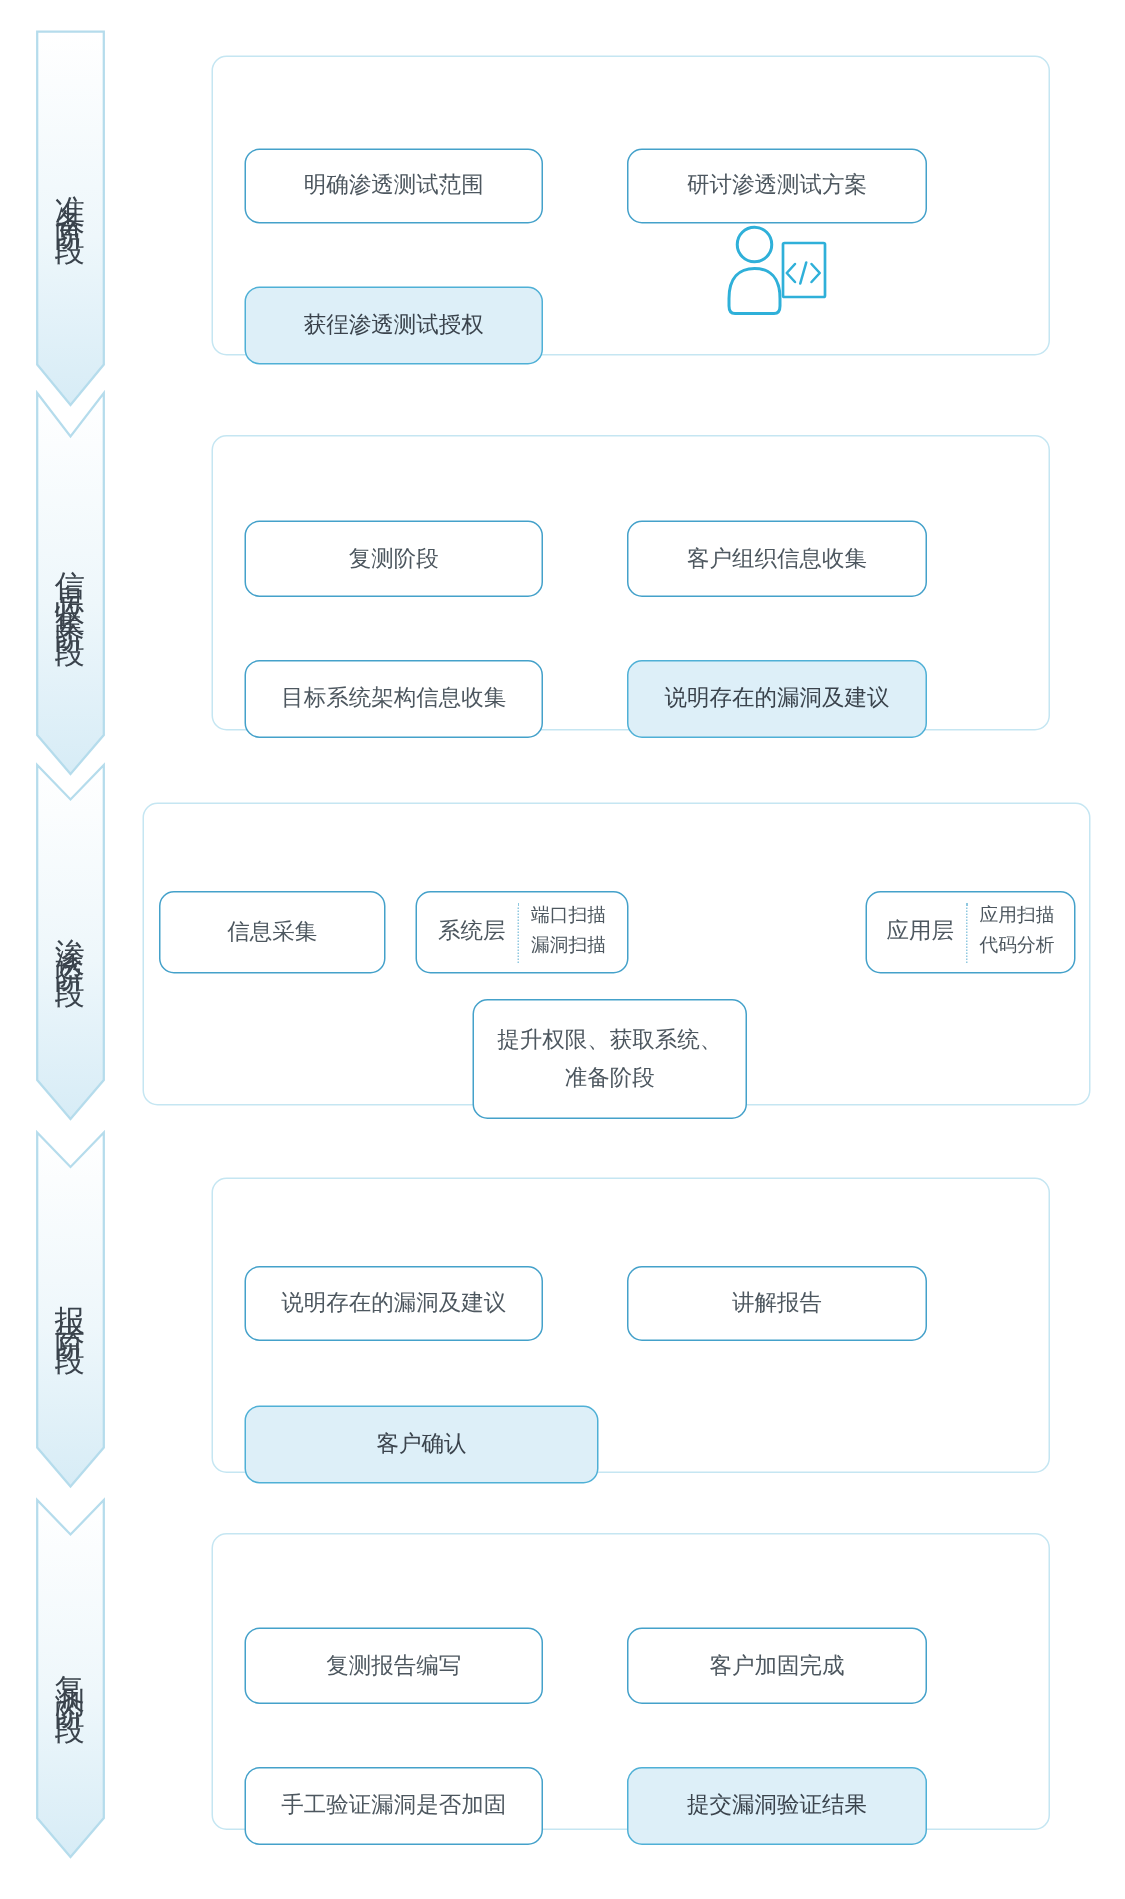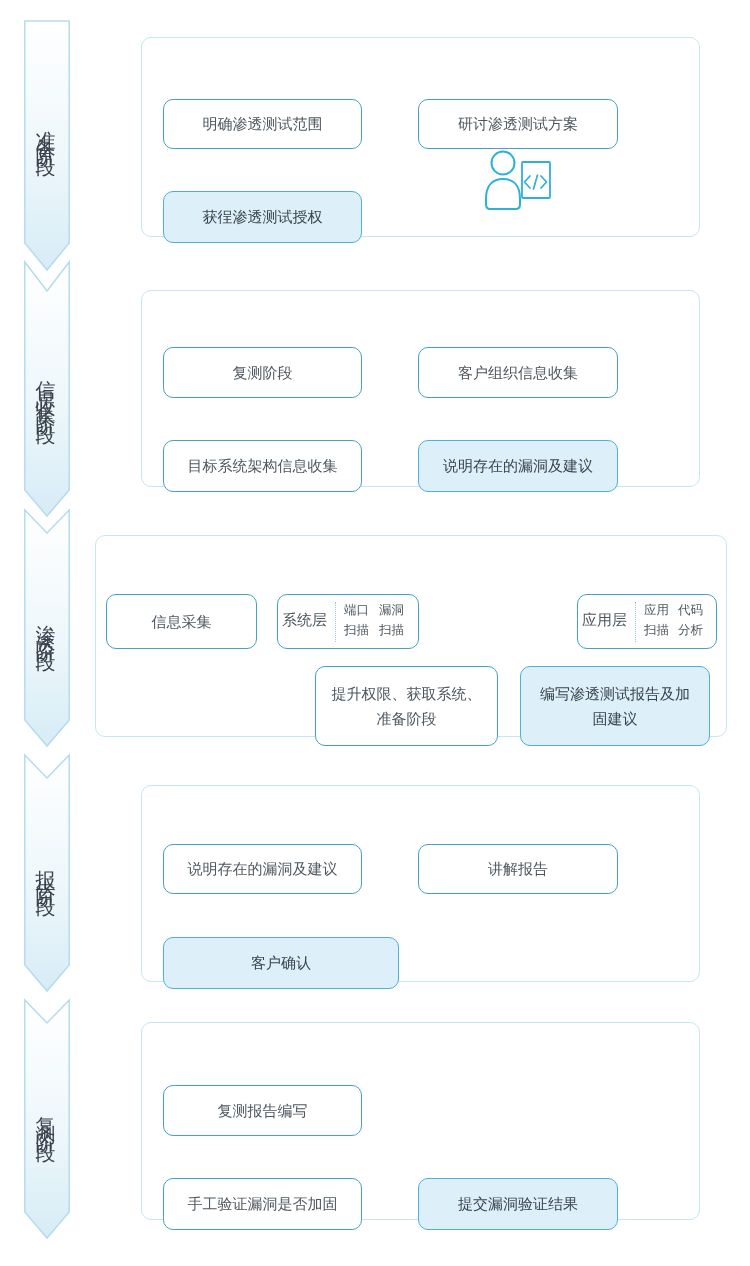--- a/index.html
+++ b/index.html
@@ -32,21 +32,21 @@
     background:var(--box-highlight-bg,#ddeff8);
     border:1.5px solid var(--box-highlight-border,#4fb0d6);
     color:var(--text-dark,#3a434c);
   }
   .node.layer{gap:8px;padding:0 4px;font-family:Liberation Mono, monospace;}
   .layer-name{font-size:15px;white-space:nowrap;}
   .vdiv{
     align-self:center;height:40px;width:0;
     border-left:1px dotted var(--divider,#8fc8e0);
   }
-  .layer-items{display:flex;text-align:left;font-size:12.5px;line-height:1.55;}
+  .layer-items{display:flex;flex-direction:column;text-align:right;font-size:12.5px;line-height:1.55;}
   .icon-wrap{position:absolute;}
 </style>
 </head>
 <body>
 
 <div class="canvas">
 
   <svg class="ribbon" width="46" height="1266" viewBox="0 0 46 1266">
     <defs>
       <linearGradient id="ribbonGrad" x1="0" y1="0" x2="0" y2="1">
@@ -110,25 +110,25 @@
   <div class="node layer" style="left:577px;top:558px;width:140px;height:55px">
     <span class="layer-name">应用层</span>
     <span class="vdiv"></span>
     <span class="layer-items">
       <span>应用扫描</span>
       <span>代码分析</span>
     </span>
   </div>
 
   <div class="node" style="left:315px;top:630px;width:183px;height:80px">提升权限、获取系统、准备阶段</div>
-  <div class="node hl" style="left:520px;top:630px;width:190px;height:80px">编写渗透测试报告及加固建议</div>
 
   <div class="stage" style="left:141px;top:785px;width:559px;height:197px"></div>
   <div class="node" style="left:163px;top:808px;width:199px;height:50px">说明存在的漏洞及建议</div>
   <div class="node" style="left:418px;top:808px;width:200px;height:50px">讲解报告</div>
   <div class="node hl" style="left:163px;top:901px;width:236px;height:52px">客户确认</div>
 
   <div class="stage" style="left:141px;top:1022px;width:559px;height:198px"></div>
   <div class="node" style="left:163px;top:1049px;width:199px;height:51px">复测报告编写</div>
+  <div class="node" style="left:418px;top:1049px;width:200px;height:51px">客户加固完成</div>
   <div class="node" style="left:163px;top:1142px;width:199px;height:52px">手工验证漏洞是否加固</div>
   <div class="node hl" style="left:418px;top:1142px;width:200px;height:52px">提交漏洞验证结果</div>
 
 </div>
 
 </body></html>

